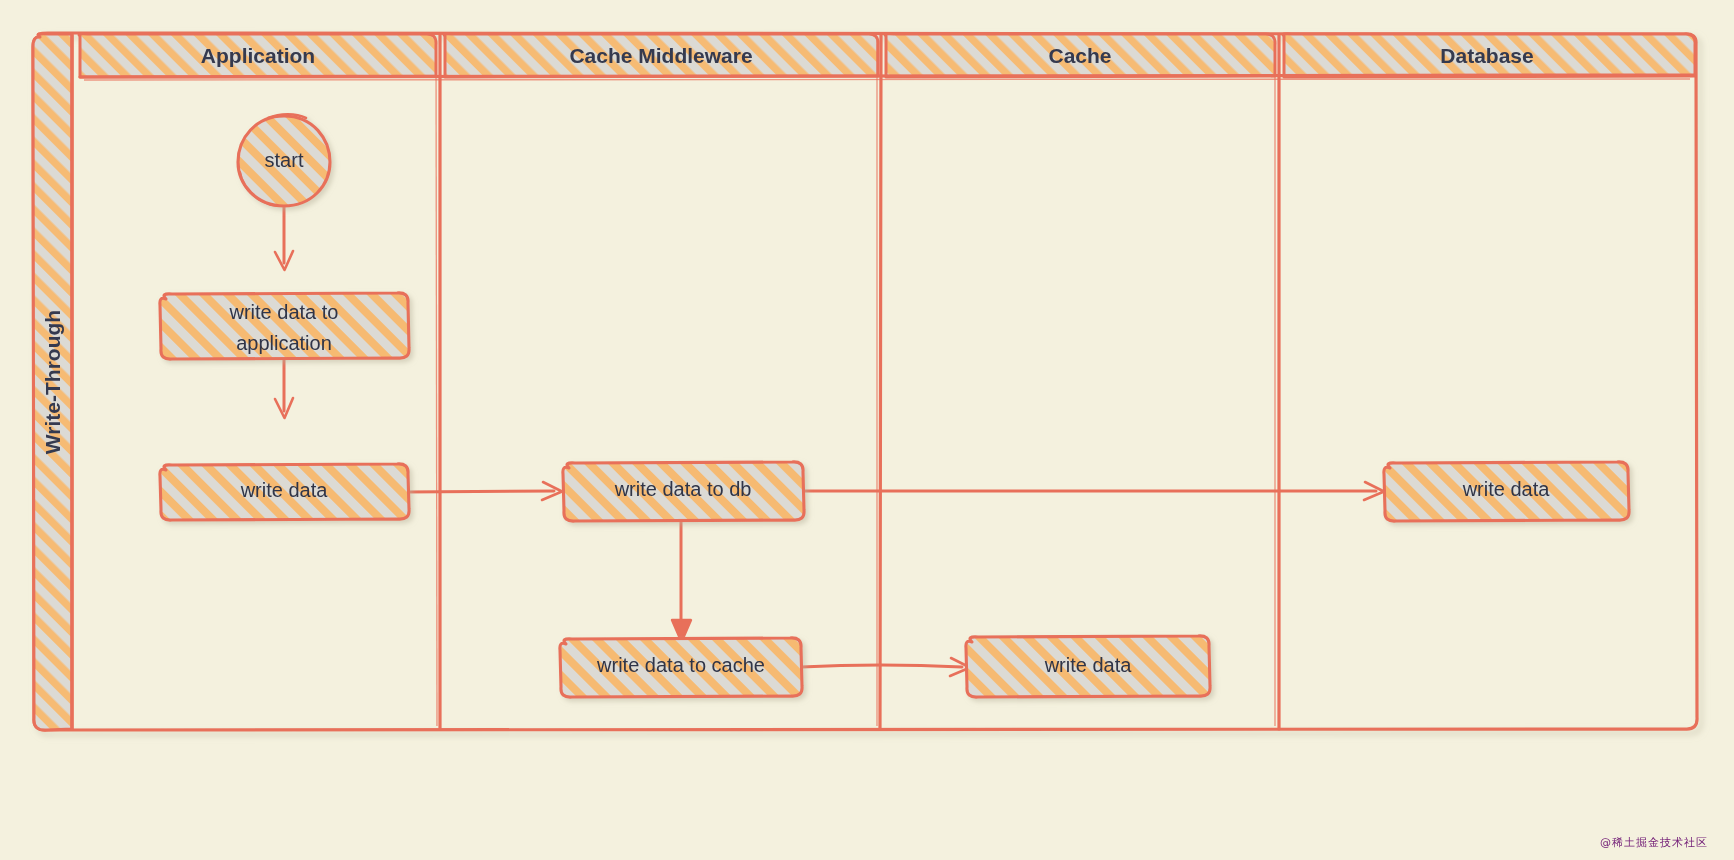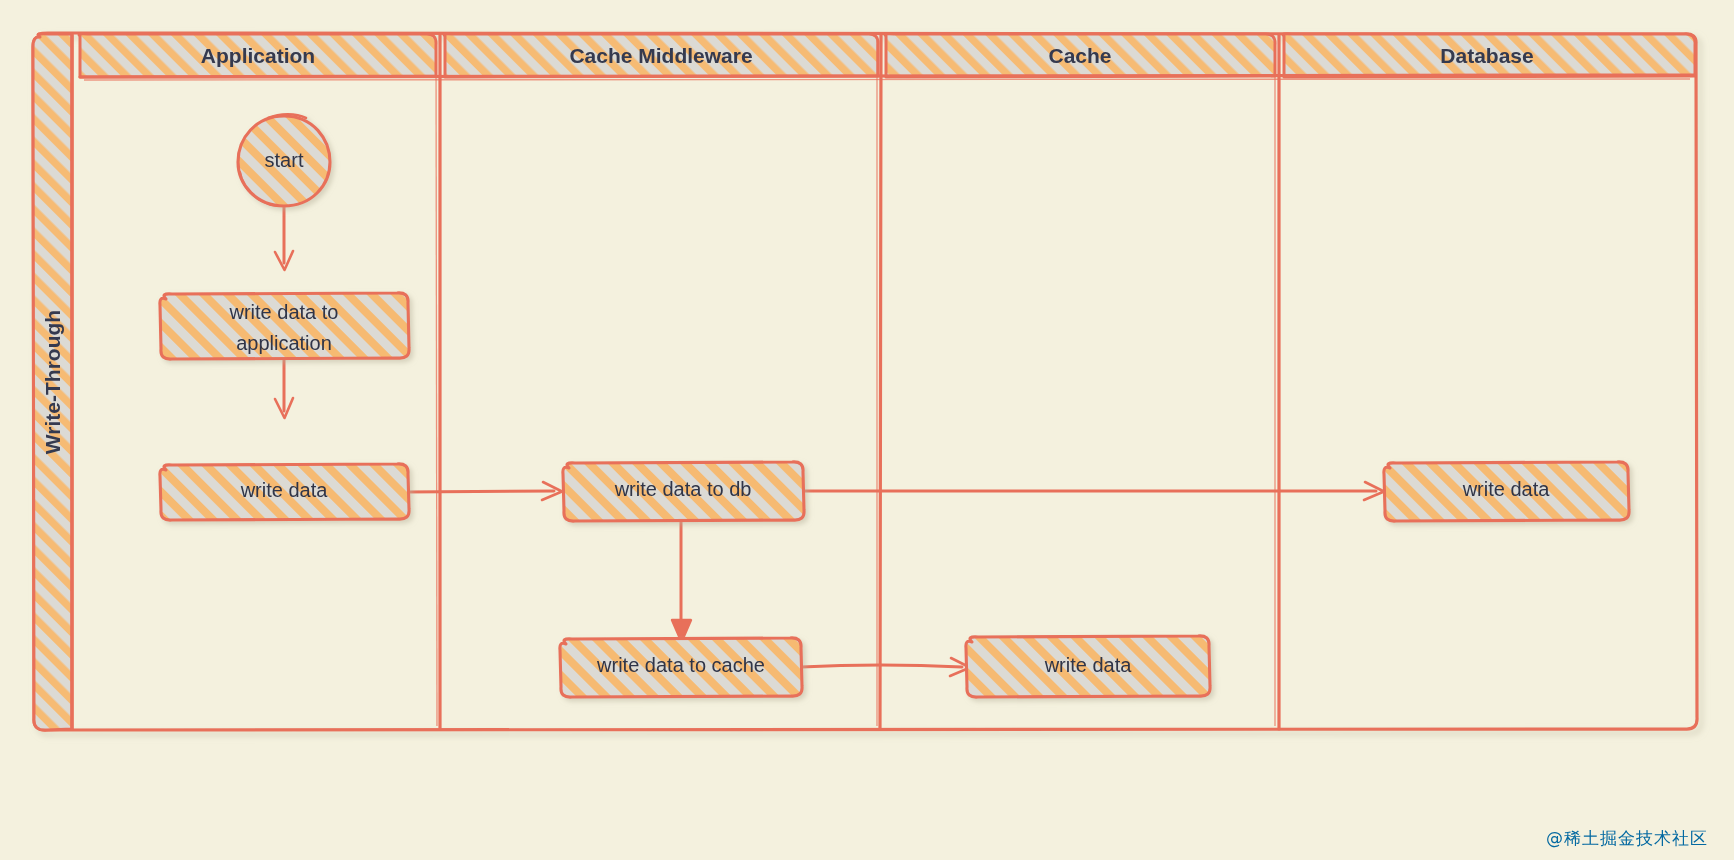--- a/index.html
+++ b/index.html
@@ -24,21 +24,21 @@
     text-anchor:middle;dominant-baseline:middle;
   }
   .node-label{
     font-family:"Liberation Sans", sans-serif;
     font-size:20px;font-weight:normal;fill:#303548;
     text-anchor:middle;dominant-baseline:middle;
   }
   .watermark{
     position:absolute;right:26px;bottom:10px;
     font-family:"DejaVu Sans", sans-serif;
-    font-size:17px;color:#0369a1;letter-spacing:1px;
+    font-size:11px;color:#701a75;letter-spacing:1px;
     user-select:none;
   }
 </style>
 </head>
 <body style="background: rgb(244, 241, 222);">
 
 <div id="stage">
 
   <svg id="diagram" viewBox="0 0 1734 860">
     <defs>

